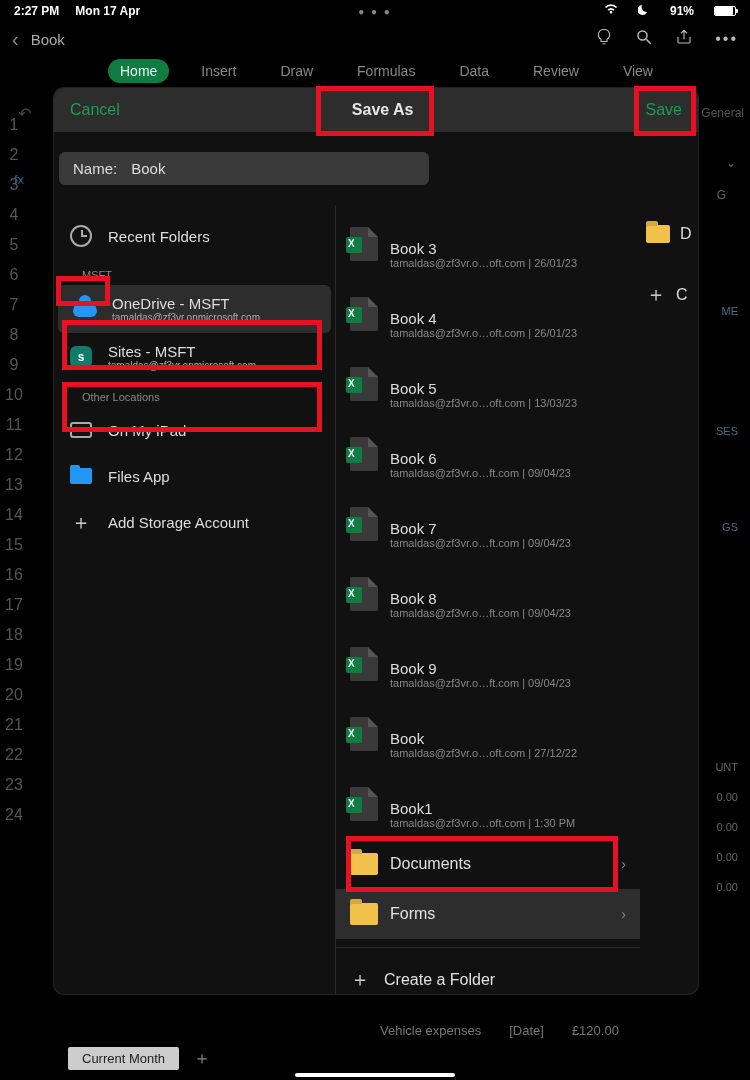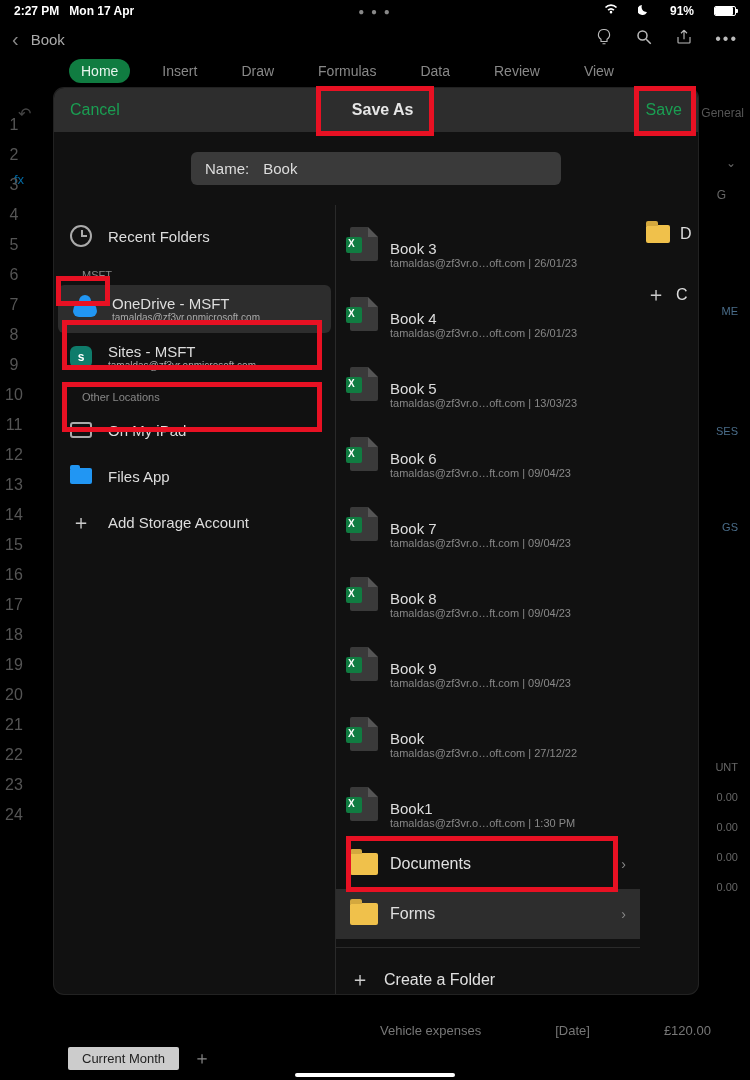--- a/index.html
+++ b/index.html
@@ -1,61 +1,61 @@
 <!DOCTYPE html>
 <html><head>
 <meta charset="utf-8">
 <style>
   * { margin: 0; padding: 0; box-sizing: border-box; -webkit-font-smoothing: antialiased; }
   html, body { width: 750px; height: 1080px; background: #000; color: #e0e0e0; font-family: -apple-system, "Helvetica Neue", Arial, sans-serif; overflow: hidden; position: relative; }
 
   
   .status-bar { height: 22px; display: flex; align-items: center; justify-content: space-between; padding: 0 14px; font-size: 12px; color: #fff; }
-  .status-left { display: flex; gap: 10px; font-weight: 600; }
+  .status-left { display: flex; gap: 16px; font-weight: 600; }
   .status-center { position: absolute; left: 50%; transform: translateX(-50%); letter-spacing: 2px; color: #888; font-size: 10px; }
   .status-right { display: flex; align-items: center; gap: 20px; font-weight: 600; }
   .wifi-icon, .moon-icon, .battery-icon { display: inline-block; }
   .battery-icon { width: 22px; height: 10px; border: 1px solid #fff; border-radius: 2px; position: relative; }
   .battery-icon::after { content: ""; position: absolute; right: -3px; top: 2px; width: 2px; height: 4px; background: #fff; border-radius: 0 1px 1px 0; }
   .battery-fill { background: #fff; height: 100%; width: 91%; border-radius: 1px; }
 
   
   .app-header { height: 34px; display: flex; align-items: center; padding: 0 12px; gap: 12px; color: #aaa; }
   .back-chevron { font-size: 20px; color: #888; }
   .doc-title { font-size: 15px; color: #aaa; }
   .header-right { margin-left: auto; display: flex; gap: 22px; align-items: center; }
   .hdr-icon { width: 18px; height: 18px; color: #bbb; }
 
   
-  .tabs { height: 30px; display: flex; align-items: center; gap: 20px; padding-left: 69px; font-size: 14px; }
+  .tabs { height: 30px; display: flex; align-items: center; gap: 20px; padding-left: 108px; font-size: 14px; }
   .tab { color: #888; padding: 4px 12px; border-radius: 12px; }
   .tab.active { background: #107c41; color: #e8f5ee; }
   .row-headers { position: absolute; left: 0; top: 110px; width: 28px; }
   .row-headers div { height: 30px; display: flex; align-items: center; justify-content: center; color: #555; }
   .col-g { position: absolute; right: 24px; top: 188px; color: #666; font-size: 12px; }
   .fx-label { position: absolute; left: 14px; top: 172px; color: #0369a1; font-size: 13px; }
   .undo { position: absolute; left: 18px; top: 104px; color: #444; font-size: 16px; }
   .general-lbl { position: absolute; right: 6px; top: 106px; color: #555; font-size: 12px; }
   .caret { position: absolute; right: 14px; top: 156px; color: #666; font-size: 12px; }
-  .sheet-bot { position: absolute; bottom: 42px; left: 380px; display: flex; gap: 74px; color: #777; font-size: 13px; }
+  .sheet-bot { position: absolute; bottom: 42px; left: 380px; display: flex; gap: 28px; color: #777; font-size: 13px; }
 
   
   .sheet-tabs { position: absolute; bottom: 10px; left: 40px; display: flex; align-items: center; gap: 14px; margin-left: 28px; }
   .sheet-tab { background: #ccc; color: #222; padding: 4px 14px; font-size: 13px; border-radius: 2px; }
   .add-sheet { color: #888; font-size: 18px; }
   .home-indicator { position: absolute; bottom: 3px; left: 50%; transform: translateX(-50%); width: 160px; height: 4px; background: #fff; border-radius: 2px; }
 
   
   .modal { position: absolute; top: 88px; left: 54px; width: 644px; height: 906px; background: #111; border-radius: 10px; overflow: hidden; box-shadow: 0 0 0 1px #222; }
   .modal-header { height: 44px; background: #2d2d2d; display: flex; align-items: center; justify-content: space-between; padding: 0 16px; font-size: 16px; }
   .cancel-btn { color: #1a9e52; }
   .save-btn { color: #1a9e52; }
   .modal-title { color: #e6e6e6; font-weight: 600; }
 
-  .name-row { display: flex; align-items: center; justify-content: center; padding: 20px 12px; }
+  .name-row { display: flex; align-items: center; padding: 20px 5px; }
   .name-box { background: #3a3a3a; border-radius: 6px; display: flex; align-items: center; padding: 8px 14px; width: 370px; gap: 14px; }
   .name-label { color: #ddd; font-size: 15px; }
   .name-input { background: transparent; border: none; color: #ddd; font-size: 15px; outline: none; flex: 1; }
 
   .modal-body { display: flex; height: calc(100% - 44px - 70px); }
   .col-left { width: 282px; padding: 8px 0; border-right: 1px solid #2a2a2a; overflow: hidden; }
   .col-mid { flex: 1; padding: 4px 0; overflow: hidden; position: relative; }
   .col-right { width: 58px; padding: 10px 0; }
 
   .side-item { display: flex; align-items: center; gap: 14px; padding: 10px 14px; font-size: 15px; color: #ddd; }

